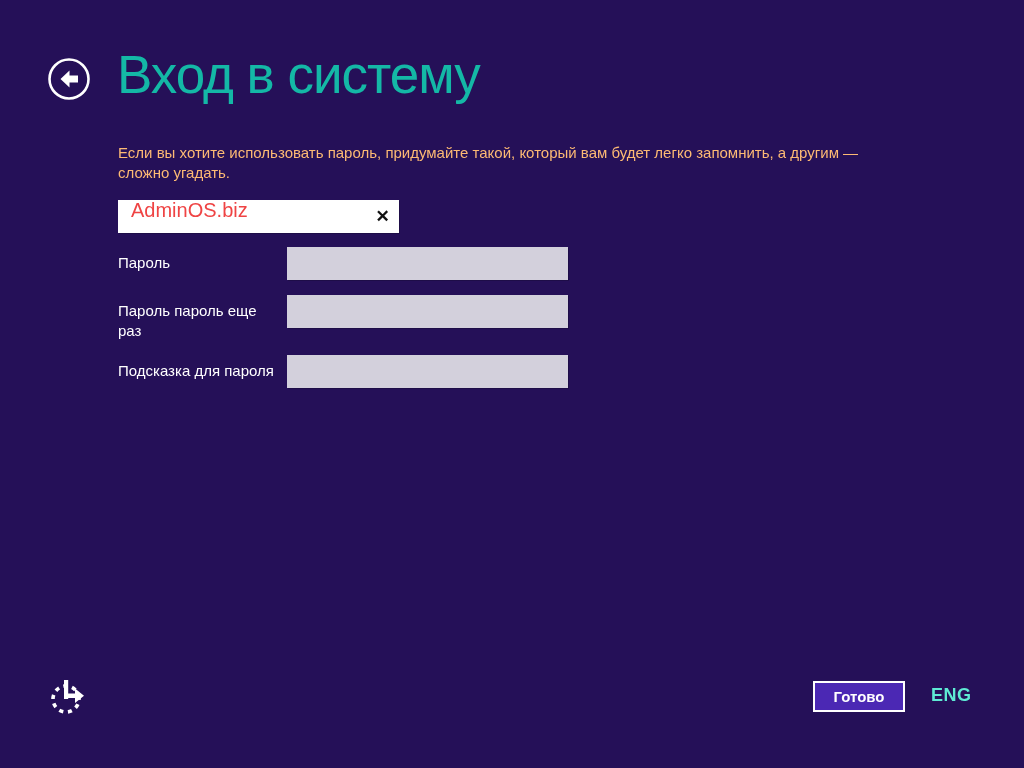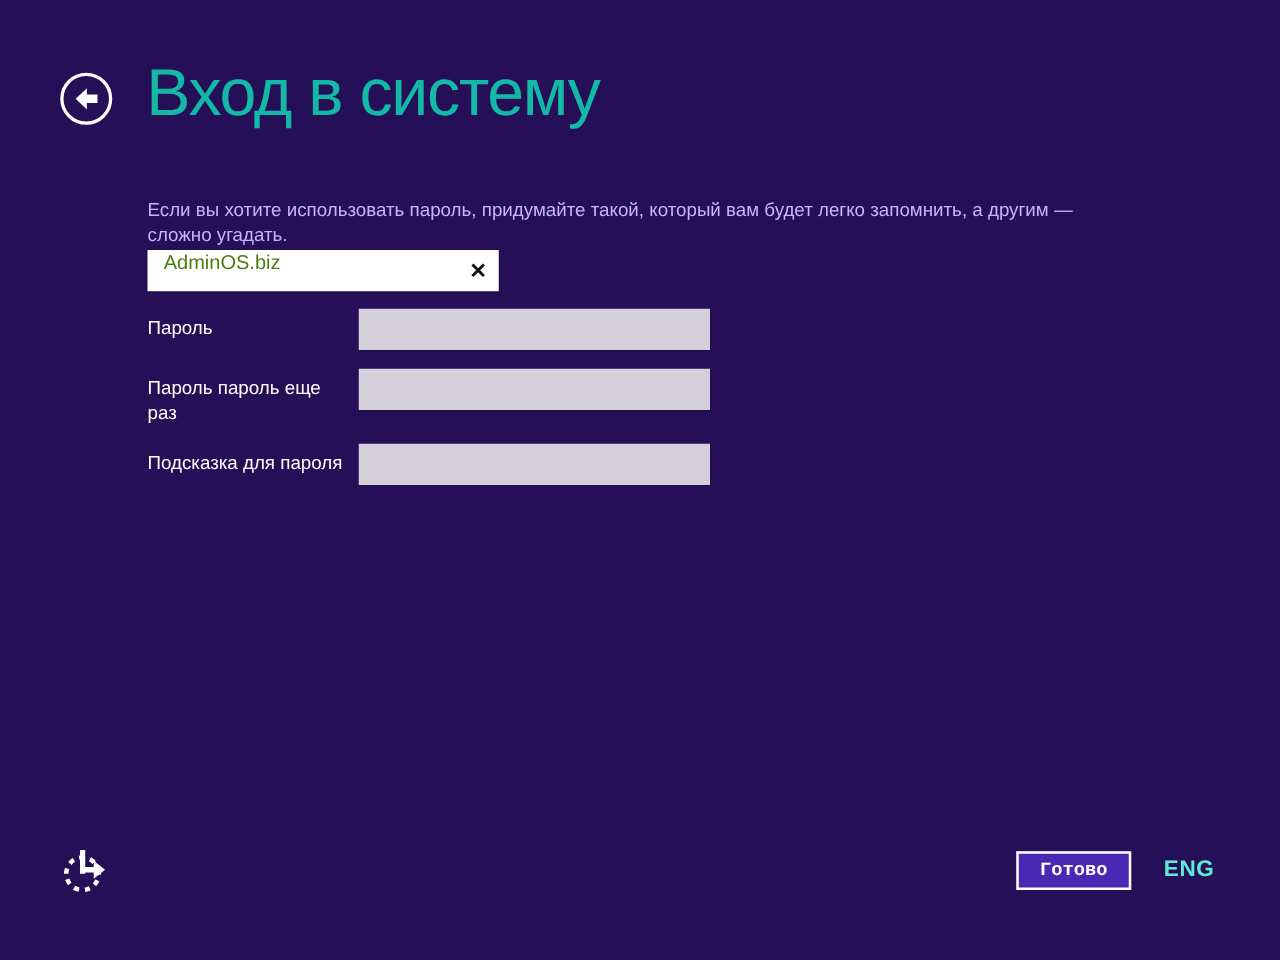--- a/index.html
+++ b/index.html
@@ -18,39 +18,39 @@
     background:transparent; border:none; cursor:pointer; padding:0;
   }
   .page-title {
     position:absolute; left:117px; top:44px;
     font-size:53px; font-weight:300; letter-spacing:-1px;
     color:#14b8a6; white-space:nowrap;
   }
 
   
   .intro-text {
-    position:absolute; left:118px; top:159px;
-    width:755px; font-size:15px; line-height:20px; color:#c4b5fd;
+    position:absolute; left:118px; top:143px;
+    width:755px; font-size:15px; line-height:20px; color:#fdba74;
   }
 
   
   .form-area { position:absolute; left:118px; top:200px; width:470px; }
   .form-row { display:flex; height:33px; }
   .row-1 { margin-bottom:14px; }
   .row-2 { margin-bottom:15px; }
   .row-3 { margin-bottom:27px; }
   .field-label {
     width:169px; padding-top:6px; padding-right:8px;
     font-size:15px; line-height:20px; color:#ffffff;
   }
   .input-wrap { position:relative; width:281px; height:33px; }
   .text-input {
     width:281px; height:33px; border:none; outline:none;
-    font-family:"Liberation Sans", sans-serif; font-size:16px;
-    padding:0 34px 12px 13px; color:#4d7c0f;
+    font-family:"Liberation Sans", sans-serif; font-size:20px;
+    padding:0 34px 12px 13px; color:#ef4444;
     background:#d3d0dc; border-radius:0;
     box-shadow:1px 1px 0 rgba(0,0,0,0.18);
   }
   .text-input.filled { background:#ffffff; }
   .clear-btn {
     position:absolute; right:0; top:0; width:33px; height:33px;
     background:transparent; border:none; cursor:pointer;
     font-size:17px; font-weight:bold; color:#111111; line-height:33px;
     padding:0; text-align:center;
   }
@@ -58,21 +58,21 @@
   
   .ease-access-btn {
     position:absolute; left:46px; top:674px;
     width:42px; height:44px;
     background:transparent; border:none; cursor:pointer; padding:0;
   }
   .done-btn {
     position:absolute; left:813px; top:681px;
     width:92px; height:31px;
     background:#4b28b4; border:2px solid #ffffff;
-    color:#ffffff; font-family:Liberation Mono, monospace;
+    color:#ffffff; font-family:Liberation Sans, sans-serif;
     font-size:15px; font-weight:bold; cursor:pointer;
   }
   .lang-indicator {
     position:absolute; left:931px; top:685px;
     font-size:18px; font-weight:bold; color:#5eead4; letter-spacing:0.5px;
   }
 </style>
 </head>
 <body>
 

